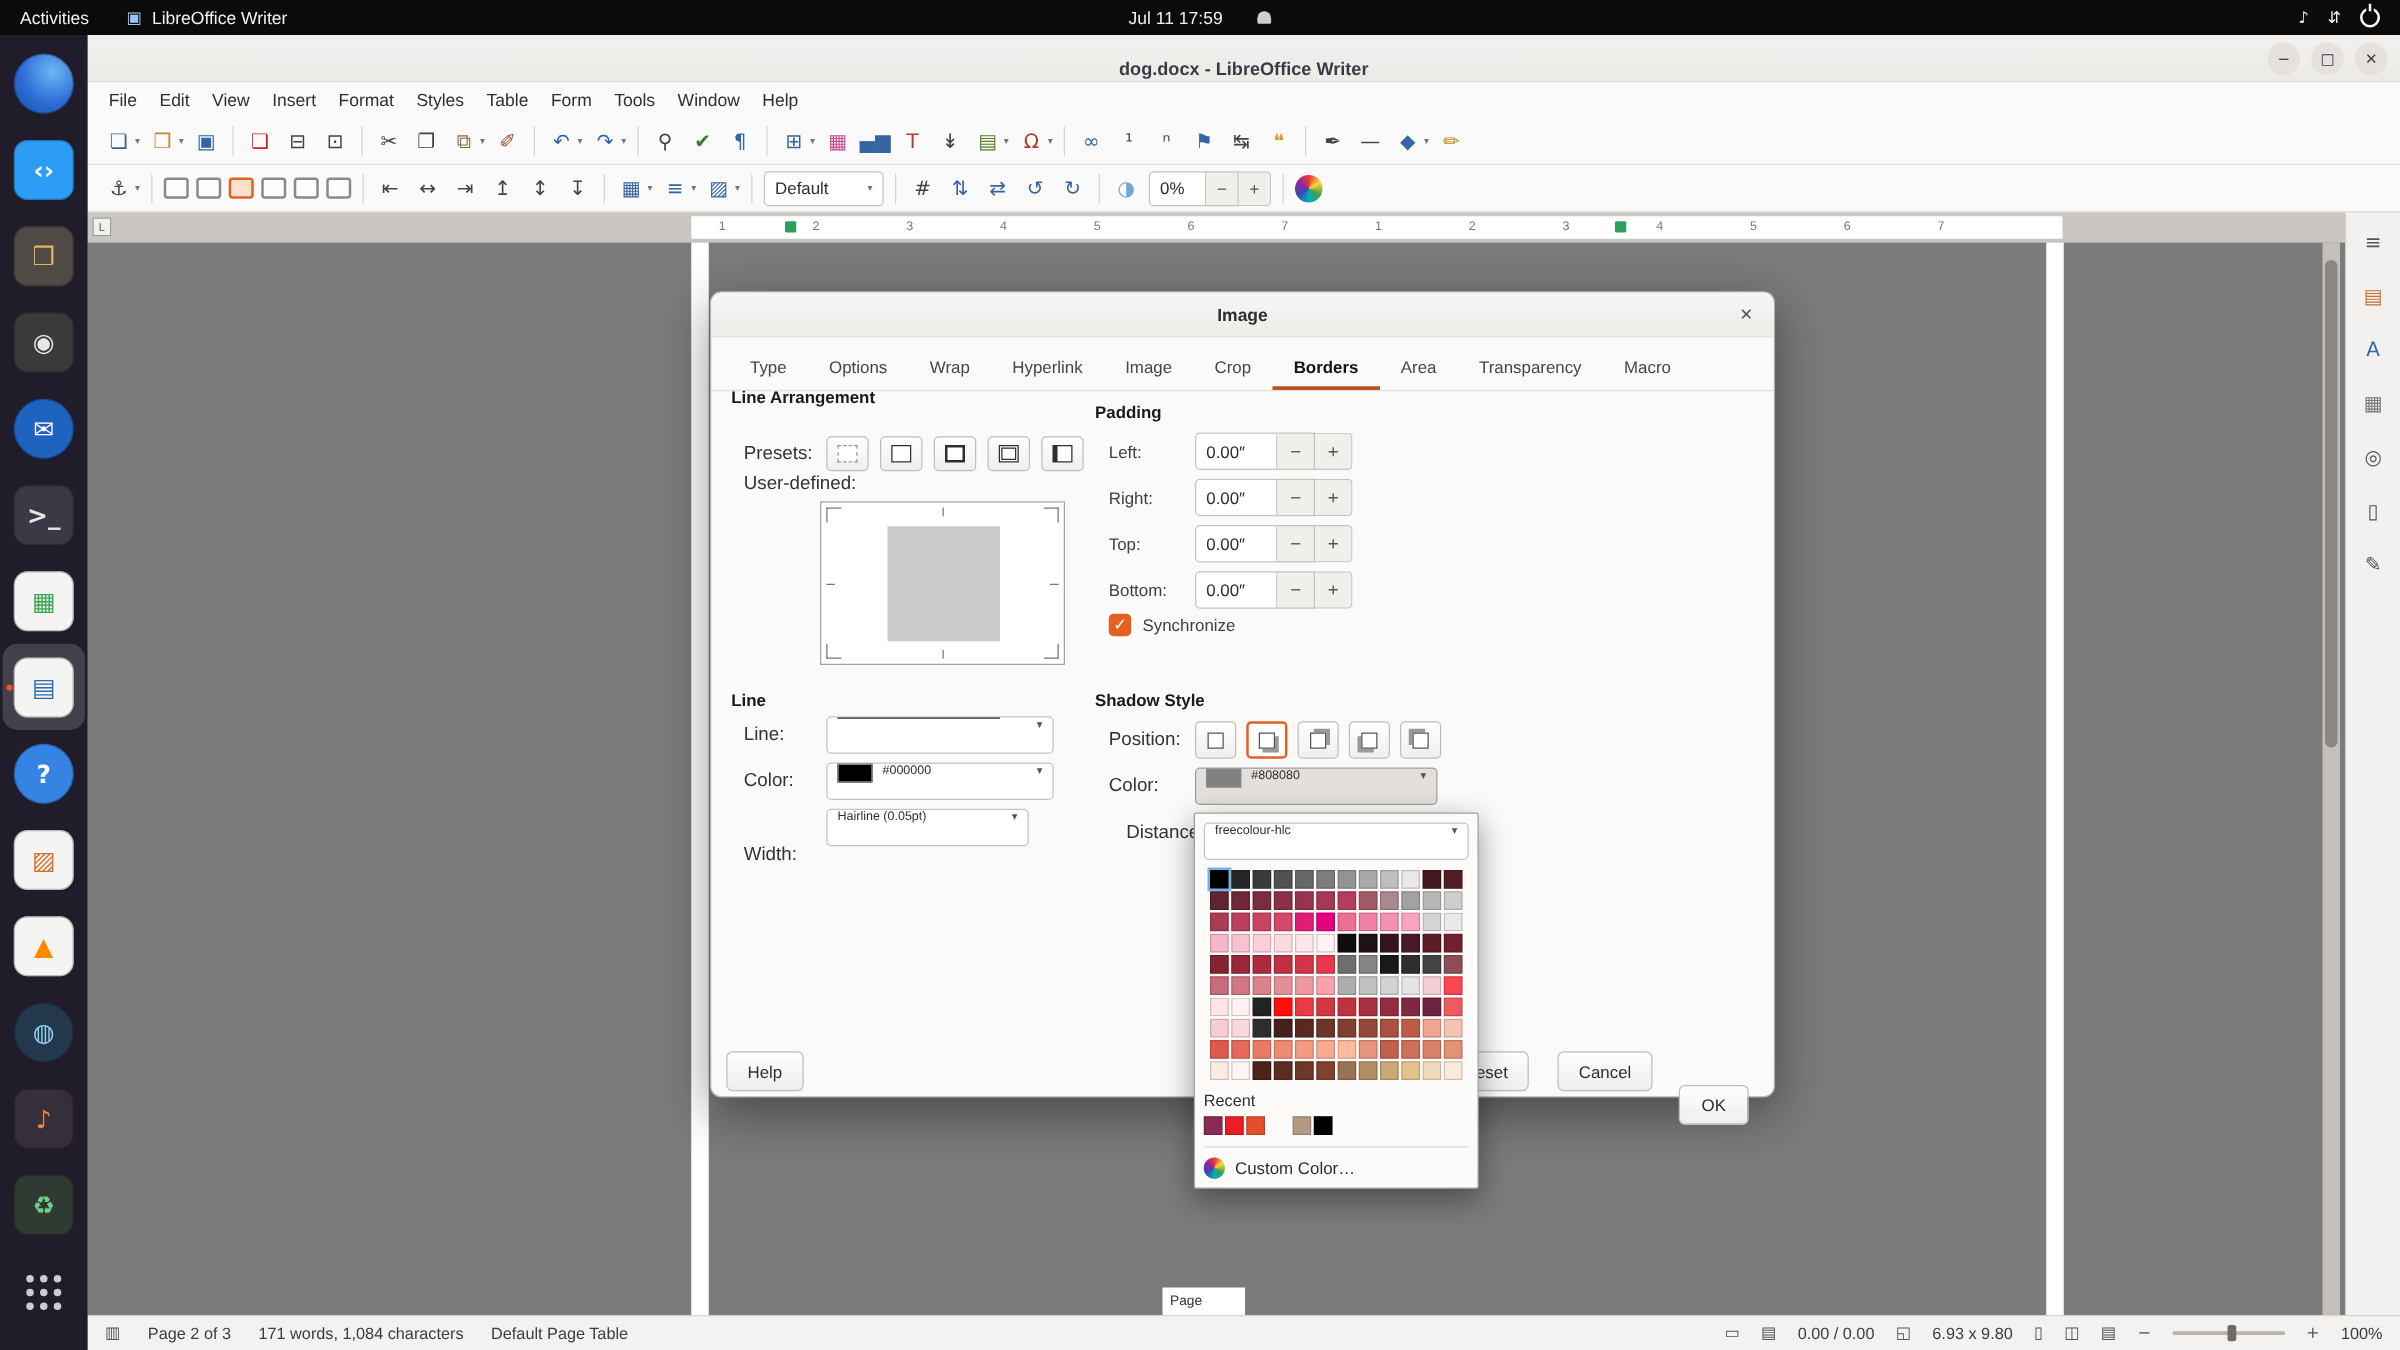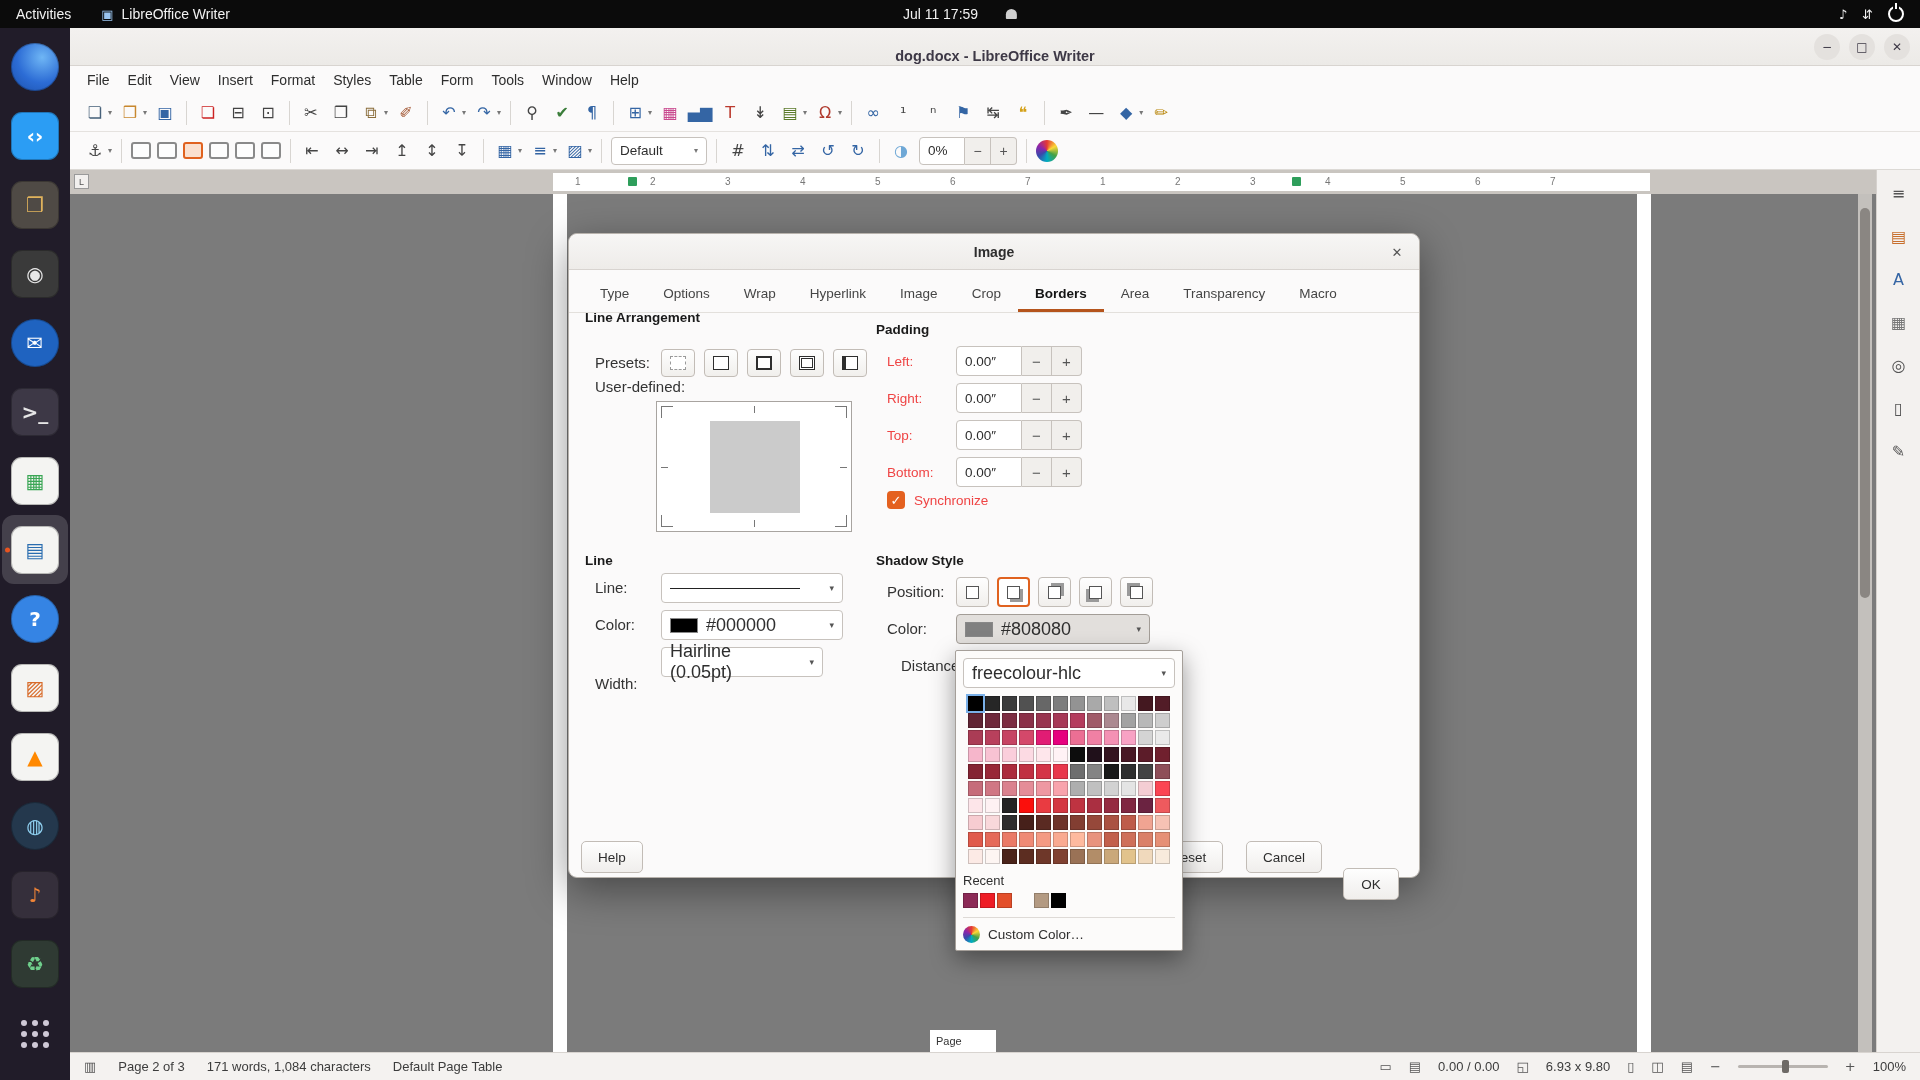--- a/index.html
+++ b/index.html
@@ -117,34 +117,34 @@
   .cm{position:absolute;width:11px;height:11px;}
   .cm.tl{left:4px;top:4px;border-left:1px solid #777;border-top:1px solid #777;}
   .cm.tr{right:4px;top:4px;border-right:1px solid #777;border-top:1px solid #777;}
   .cm.bl{left:4px;bottom:4px;border-left:1px solid #777;border-bottom:1px solid #777;}
   .cm.br{right:4px;bottom:4px;border-right:1px solid #777;border-bottom:1px solid #777;}
   .md{position:absolute;background:#777;}
   .md.t{left:50%;top:4px;width:1px;height:7px;} .md.b{left:50%;bottom:4px;width:1px;height:7px;}
   .md.l{left:4px;top:50%;width:7px;height:1px;} .md.r{right:4px;top:50%;width:7px;height:1px;}
   #padding-rows{position:absolute;left:318px;top:112px;}
   .form-row{display:flex;align-items:center;height:30px;margin-bottom:7px;}
-  .flabel{font-size:13.5px;color:#ef4444;}
+  .flabel{font-size:13.5px;color:#404040;}
   .form-row .flabel{width:69px;flex:none;}
   .spingroup{display:flex;height:30px;}
   .entry{background:#fff;border:1px solid #c7c2bd;font-size:13.5px;color:#2e2e2e;display:flex;align-items:center;
          padding:0 8px;box-sizing:border-box;}
   .spin-entry{width:66px;border-radius:4px 0 0 4px;}
   .spinbtn{width:30px;border:1px solid #c7c2bd;border-left:none;background:#f1efec;display:flex;align-items:center;
            justify-content:center;font-size:15px;color:#555;box-sizing:border-box;}
   .spinbtn.last{border-radius:0 4px 4px 0;}
   #sync-row{position:absolute;left:318px;top:257px;display:flex;align-items:center;gap:9px;}
   .cb{width:18px;height:18px;border-radius:4px;background:#e4611f;display:flex;align-items:center;justify-content:center;}
   .cb::after{content:"✓";color:#fff;font-size:13px;font-weight:bold;}
   .combo{position:absolute;height:30px;background:#fff;border:1px solid #c7c2bd;border-radius:4px;display:flex;
-         align-items:center;gap:8px;padding:0 24px 0 8px;box-sizing:border-box;font-size:18px;color:#2e2e2e;}
+         align-items:flex-start;gap:8px;padding:0 24px 0 8px;box-sizing:border-box;font-size:10px;color:#2e2e2e;}
   .combo::after{content:"▾";position:absolute;right:8px;font-size:9px;color:#555;}
   .combo.pressed{background:#e2dfdc;border-color:#a39d97;}
   .mini-swatch{width:26px;height:13px;border:1px solid #888;display:inline-block;flex:none;}
   .line-sample{width:130px;height:1px;background:#222;display:inline-block;}
   #shadow-positions{position:absolute;left:387px;top:343px;display:flex;gap:8px;}
   .posbtn{width:33px;height:30px;border:1px solid #c2bcb6;border-radius:4px;background:linear-gradient(#fefefe,#f1efec);
           position:relative;display:flex;align-items:center;justify-content:center;box-sizing:border-box;}
   .posbtn.active{border:2px solid #e0621f;background:#fff;}
   .psq{width:13px;height:13px;background:#fff;border:1px solid #555;position:relative;z-index:2;box-sizing:border-box;display:block;}
   .psh{position:absolute;left:50%;top:50%;margin:-6.5px 0 0 -6.5px;width:13px;height:13px;background:#9a9a9a;z-index:1;display:block;}

